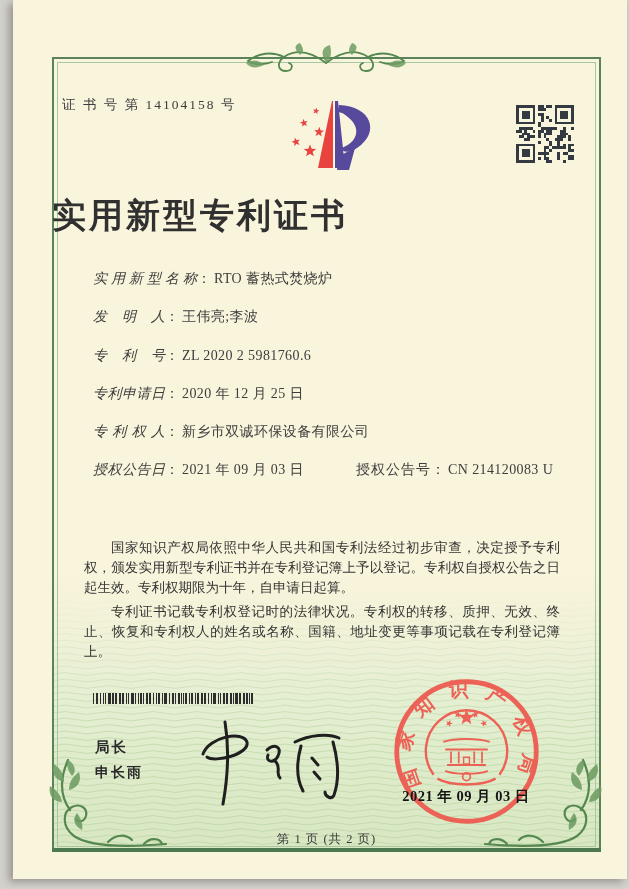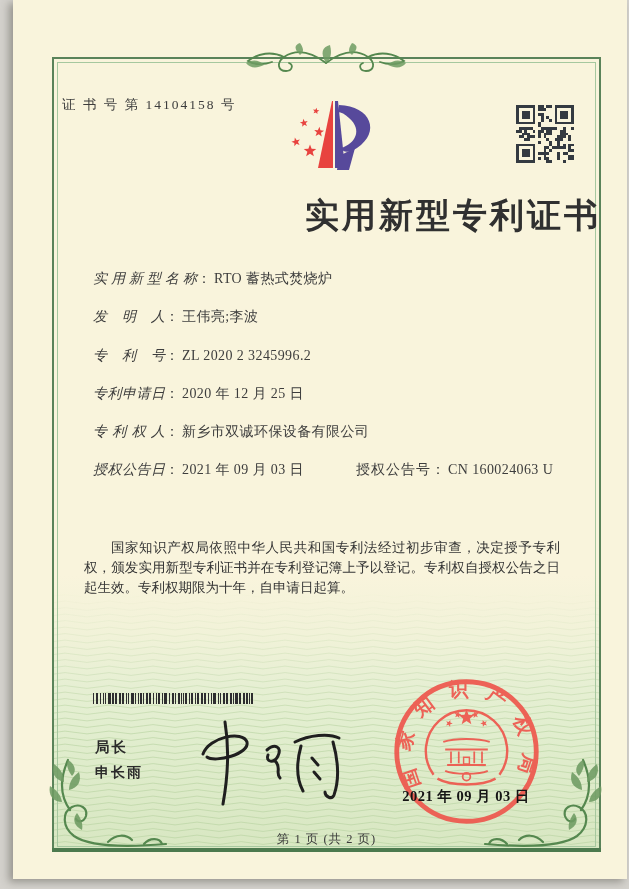--- a/index.html
+++ b/index.html
@@ -23,21 +23,21 @@
   .green-zone svg{position:absolute;left:0;top:0;}
 
   .ornament{position:absolute;z-index:4;}
   #orn-bl{left:48px;top:752px;}
   #orn-br{left:483px;top:752px;transform:scaleX(-1);}
   #orn-tc{left:238px;top:41px;}
 
   .cert-number{position:absolute;left:62px;top:96px;font-size:13.5px;color:#3d3d3d;letter-spacing:2px;z-index:5;}
   .logo{position:absolute;left:283px;top:96px;width:100px;height:84px;z-index:5;}
   .qr{position:absolute;left:516px;top:104px;width:58px;height:60px;z-index:5;}
-  .title{position:absolute;left:52px;top:193px;width:549px;text-align:right;font-size:34px;
+  .title{position:absolute;left:52px;top:193px;width:549px;text-align:left;font-size:34px;
          font-weight:600;color:#303030;letter-spacing:3px;z-index:5;}
 
   .fields{position:absolute;left:93px;top:272px;width:480px;z-index:5;font-size:14px;color:#3d3d3d;}
   .field-row{height:14px;line-height:14px;margin-bottom:24.3px;white-space:nowrap;}
   .field-label{display:inline-block;width:72px;text-align:justify;text-align-last:justify;vertical-align:top;font-style:italic;}
   .field-label.wide{width:104px;}
   .field-colon{display:inline-block;margin-right:3px;}
   .field-value{letter-spacing:.4px;}
   .field-value.first{min-width:150px;display:inline-block;}
   .pair2{margin-left:24px;}
@@ -300,28 +300,29 @@
           <rect x="0" y="14" width="7" height="7" fill="#343a41"></rect>
           <rect x="1" y="15" width="5" height="5" fill="#f9f4dc"></rect>
           <rect x="2" y="16" width="3" height="3" fill="#343a41"></rect>
         </svg>
 
       <div class="title">实用新型专利证书</div>
 
       <div class="fields" id="fields">
           <div class="field-row"><span class="field-label wide">实用新型名称</span><span class="field-colon">：</span><span class="field-value">RTO 蓄热式焚烧炉</span></div>
           <div class="field-row"><span class="field-label">发明人</span><span class="field-colon">：</span><span class="field-value">王伟亮;李波</span></div>
-          <div class="field-row"><span class="field-label">专利号</span><span class="field-colon">：</span><span class="field-value">ZL 2020 2 3245996.2</span></div>
+          <div class="field-row"><span class="field-label">专利号</span><span class="field-colon">：</span><span class="field-value">ZL 2020 2 5981760.6</span></div>
           <div class="field-row"><span class="field-label">专利申请日</span><span class="field-colon">：</span><span class="field-value">2020 年 12 月 25 日</span></div>
           <div class="field-row"><span class="field-label">专利权人</span><span class="field-colon">：</span><span class="field-value">新乡市双诚环保设备有限公司</span></div>
-          <div class="field-row"><span class="field-label">授权公告日</span><span class="field-colon">：</span><span class="field-value first">2021 年 09 月 03 日</span><span class="pair2"><span class="field-label2">授权公告号</span><span class="field-colon">：</span><span class="field-value">CN 160024063 U</span></span></div>
+          <div class="field-row"><span class="field-label">授权公告日</span><span class="field-colon">：</span><span class="field-value first">2021 年 09 月 03 日</span><span class="pair2"><span class="field-label2">授权公告号</span><span class="field-colon">：</span><span class="field-value">CN 214120083 U</span></span></div>
         </div>
 
       <div class="legal">
         <p>国家知识产权局依照中华人民共和国专利法经过初步审查，决定授予专利权，颁发实用新型专利证书并在专利登记簿上予以登记。专利权自授权公告之日起生效。专利权期限为十年，自申请日起算。</p>
+        <p>专利证书记载专利权登记时的法律状况。专利权的转移、质押、无效、终止、恢复和专利权人的姓名或名称、国籍、地址变更等事项记载在专利登记簿上。</p>
       </div>
 
       <svg class="barcode" id="barcode" viewBox="0 0 160 11" preserveAspectRatio="none">
           <rect x="0" y="0" width="1" height="11" fill="#2e2e30"></rect>
           <rect x="3" y="0" width="2" height="11" fill="#2e2e30"></rect>
           <rect x="7" y="0" width="1" height="11" fill="#2e2e30"></rect>
           <rect x="10" y="0" width="1" height="11" fill="#2e2e30"></rect>
           <rect x="12" y="0" width="1" height="11" fill="#2e2e30"></rect>
           <rect x="15" y="0" width="3" height="11" fill="#2e2e30"></rect>
           <rect x="19" y="0" width="2" height="11" fill="#2e2e30"></rect>

